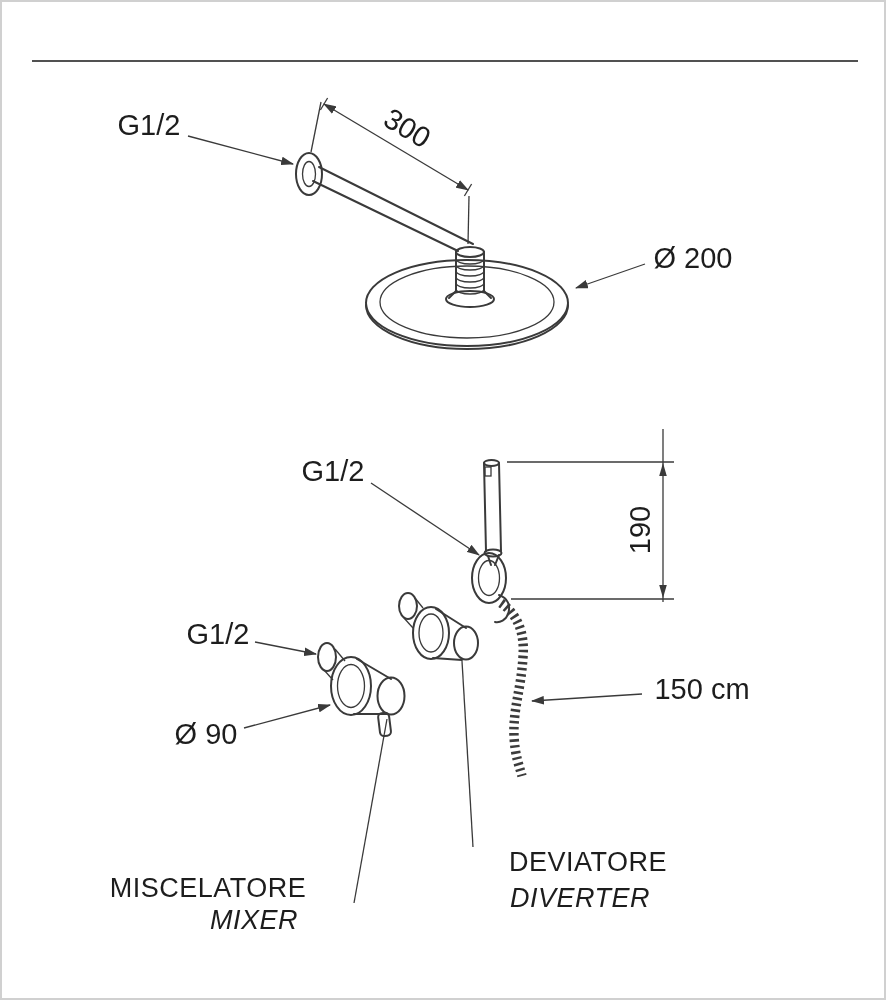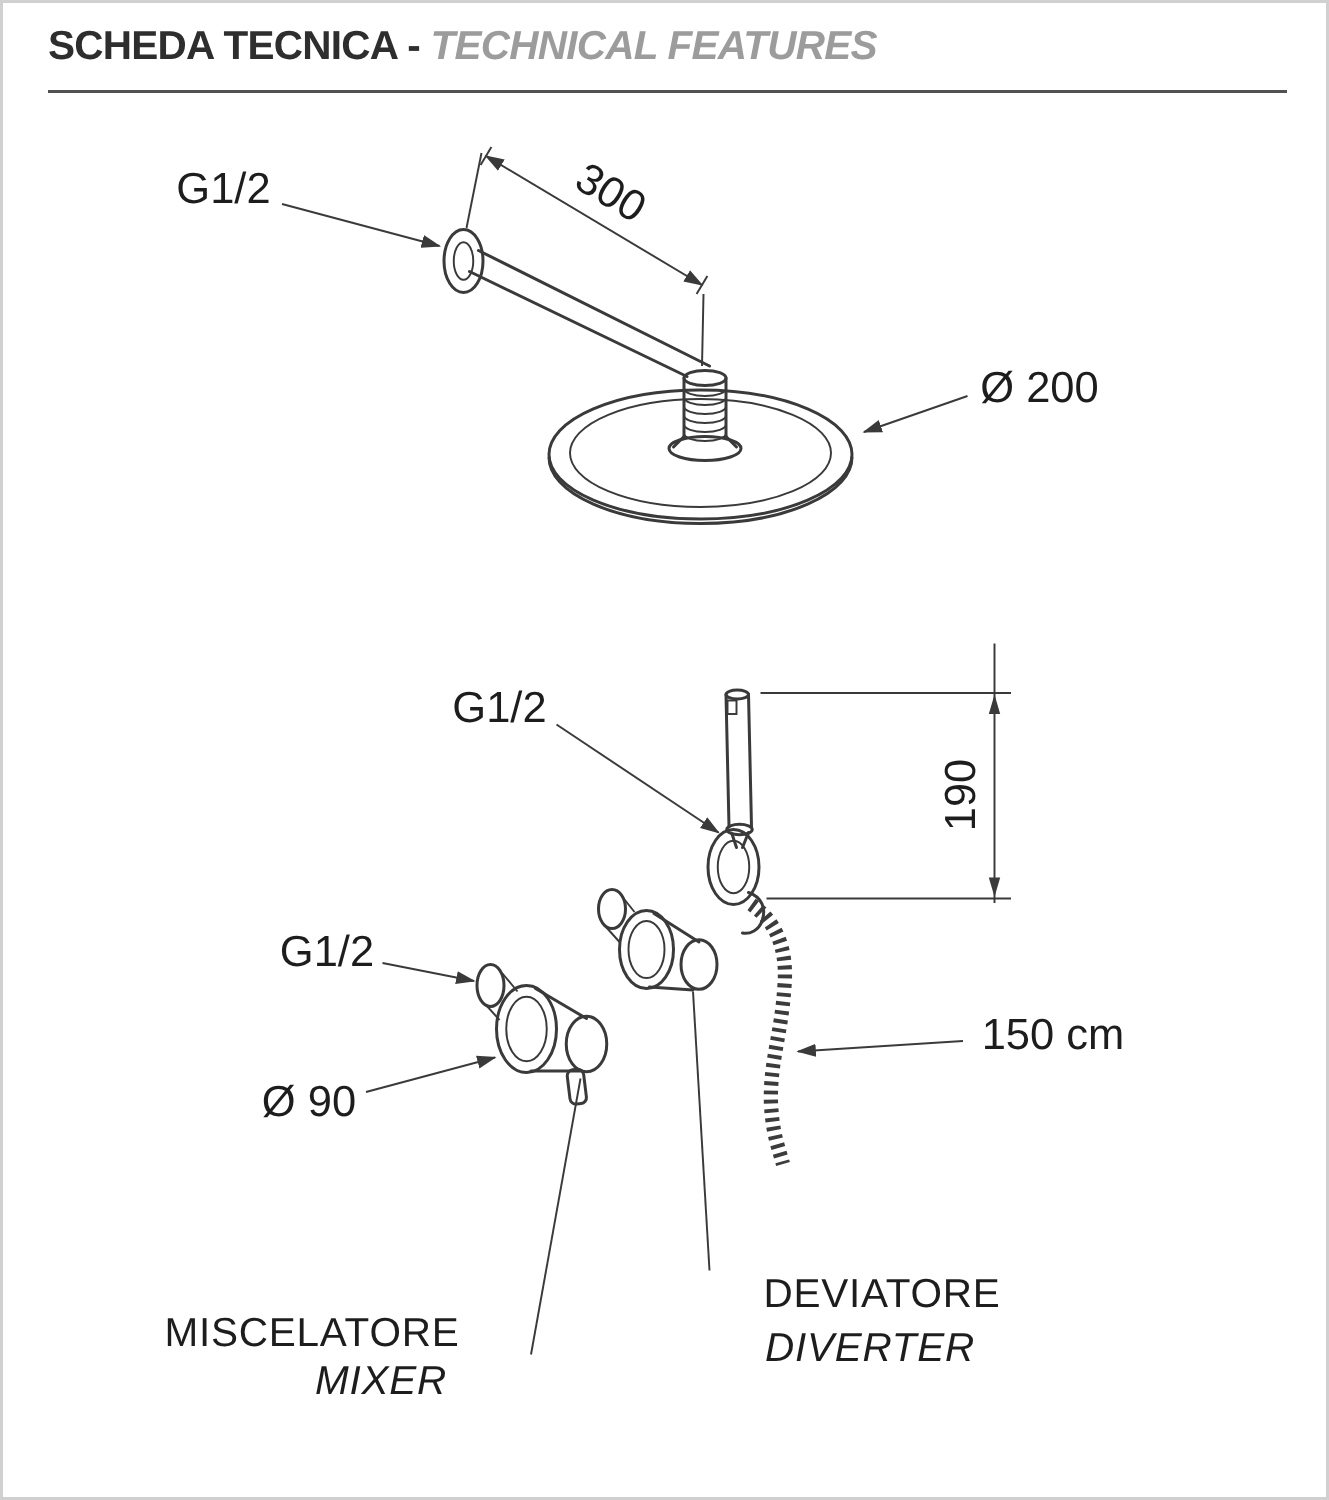--- a/index.html
+++ b/index.html
@@ -18,23 +18,20 @@
   .hose { fill:none; stroke:#3c3c3c; stroke-width:9.5; stroke-dasharray:2.6 3.4; stroke-linecap:butt; }
   svg text { font-family:"Liberation Sans", sans-serif; font-size:29px; fill:#1d1d1d; }
   svg text.name { font-size:27px; letter-spacing:0.5px; }
   svg text.it { font-style:italic; }
 </style>
 </head>
 <body>
 
 <div class="page">
 
-  <div class="header">
-    <span class="title-main">SCHEDA TECNICA -</span><span class="title-sub">TECHNICAL FEATURES</span>
-  </div>
   <div class="header-rule"></div>
 
   <svg class="drawing" width="886" height="1000" viewBox="0 0 886 1000">
     <defs>
       <marker id="arr" viewBox="0 0 12 8" refX="11" refY="4" markerWidth="13" markerHeight="9" orient="auto" markerUnits="userSpaceOnUse">
         <path d="M0,0 L12,4 L0,8 Z" fill="#3a3a3a"></path>
       </marker>
       <marker id="arrS" viewBox="0 0 12 8" refX="11" refY="4" markerWidth="13" markerHeight="9" orient="auto-start-reverse" markerUnits="userSpaceOnUse">
         <path d="M0,0 L12,4 L0,8 Z" fill="#3a3a3a"></path>
       </marker>

